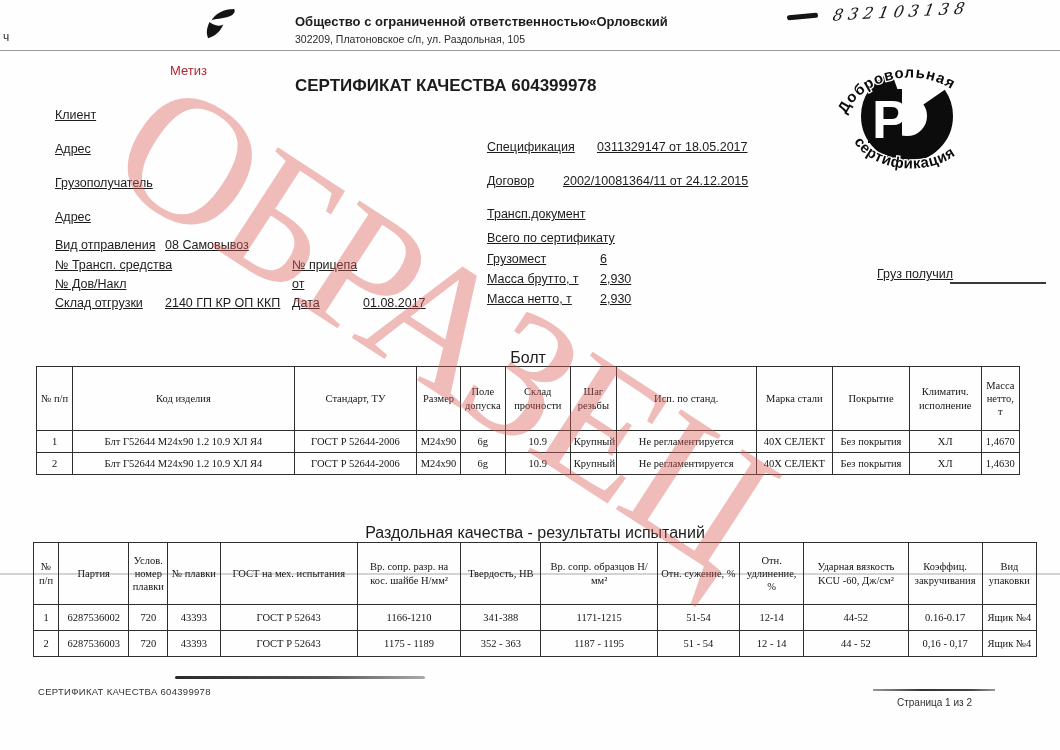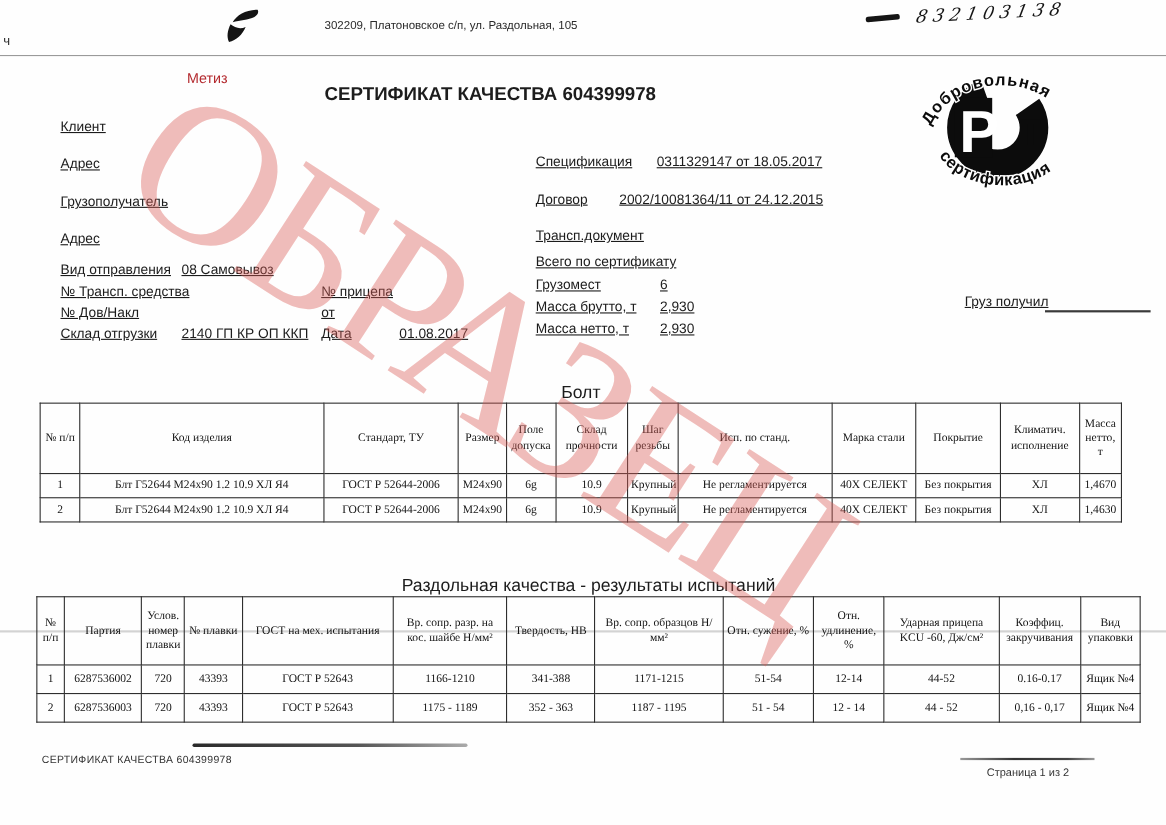--- a/index.html
+++ b/index.html
@@ -70,20 +70,21 @@
   <div class="scanline-mid"></div>
   <span class="edge-mark">ч</span>
 
   <svg class="logo-icon" width="34" height="34" viewBox="0 0 36 36">
     <path d="M33 2 C22 2 13 7 9 14 C16 12 24 12 30 9 C33 7 34.5 4.5 33 2 Z" fill="#141414"></path>
     <path d="M7 16 C4 22 3 28 5.5 33 C12.5 31 18.5 26 21.5 18.5 C16.5 21 11 19.5 7 16 Z" fill="#141414"></path>
   </svg>
   <div class="logo-sub">Метиз</div>
 
   <div class="company">
+    <div class="company-name">Общество с ограниченной ответственностью«Орловский</div>
     <div class="company-address">302209, Платоновское с/п, ул. Раздольная, 105</div>
   </div>
   <div class="cert-title">СЕРТИФИКАТ КАЧЕСТВА 604399978</div>
 
   <div class="pen-dash"></div>
   <div class="handwritten">832103138</div>
 
   <svg class="stamp" width="165" height="122" viewBox="0 0 165 122">
     <defs>
       <path id="arcTop" d="M 16 68 A 68 56 0 0 1 148 68" fill="none"></path>
@@ -220,21 +221,21 @@
             <th>№ п/п</th>
             <th>Партия</th>
             <th>Услов. номер плавки</th>
             <th>№ плавки</th>
             <th>ГОСТ на мех. испытания</th>
             <th>Вр. сопр. разр. на кос. шайбе Н/мм²</th>
             <th>Твердость, НВ</th>
             <th>Вр. сопр. образцов Н/мм²</th>
             <th>Отн. сужение, %</th>
             <th>Отн. удлинение, %</th>
-            <th>Ударная прицепа KCU -60, Дж/см²</th>
+            <th>Ударная вязкость KCU -60, Дж/см²</th>
             <th>Коэффиц. закручивания</th>
             <th>Вид упаковки</th>
           </tr>
         </thead>
       <tbody>
           <tr>
             <td>1</td>
             <td>6287536002</td>
             <td>720</td>
             <td>43393</td>

